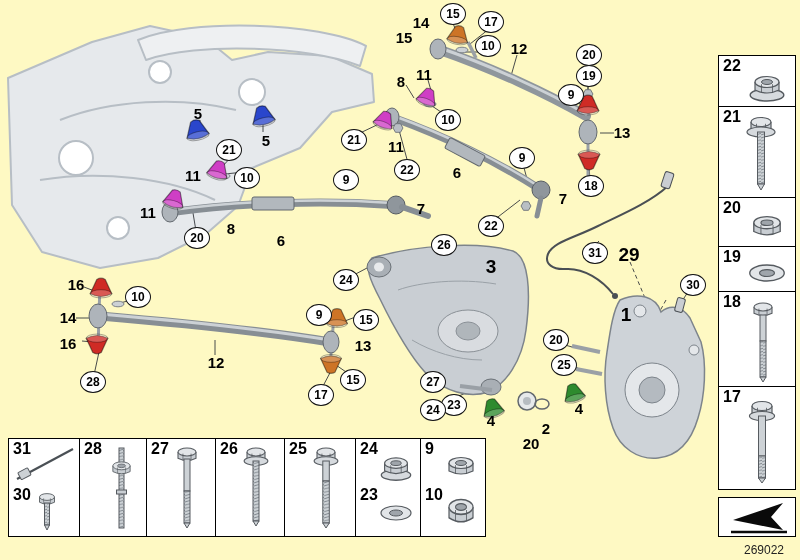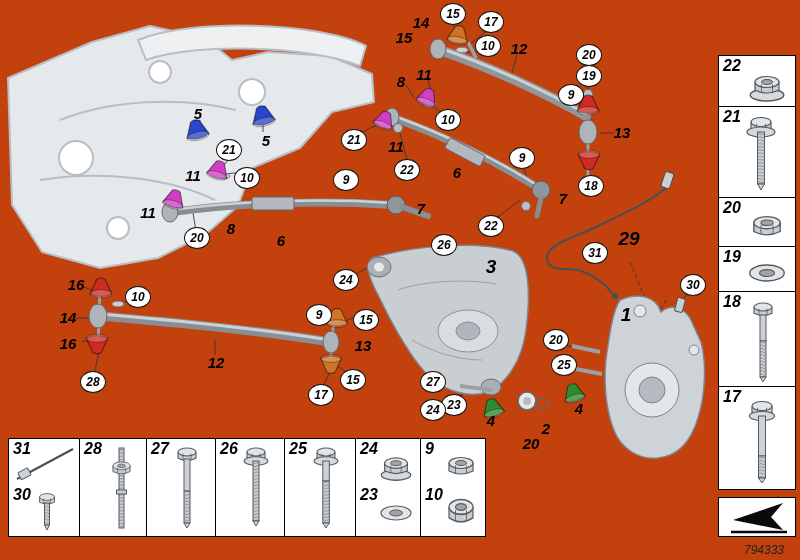--- a/index.html
+++ b/index.html
@@ -1,17 +1,17 @@
 <!DOCTYPE html>
 <html><head>
 <meta charset="utf-8">
 <style>
   html,body{margin:0;padding:0;background:#fff;}
-  .stage{position:relative;width:800px;height:560px;background:#c2410c;overflow:hidden;
-         font-family:"Liberation Sans",sans-serif;color:#000;font-style:italic;}
+  .stage{position:relative;width:800px;height:560px;background:#fef9c3;overflow:hidden;
+         font-family:"Liberation Sans",sans-serif;color:#000;}
   .art,#callout-layer{position:absolute;left:0;top:0;}
   #callout-layer{width:800px;height:560px;pointer-events:none;}
   .callout{position:absolute;transform:translate(-50%,-50%);font-weight:bold;white-space:nowrap;}
   .callout.plain{font-size:15px;}
   .callout.big{font-size:19px;}
   .callout.circled{width:24px;height:20px;border:1.4px solid #111;border-radius:50%;
                    background:#fff;font-size:12px;display:flex;align-items:center;justify-content:center;}
   .box{position:absolute;border:1.6px solid #000;background:#fff;box-sizing:border-box;}
   .plabel{position:absolute;top:1px;left:4px;font-weight:bold;font-size:16px;line-height:18px;}
   .plabel.lower{top:calc(50% - 2px);}
@@ -229,21 +229,21 @@
       <div class="callout circled" style="left: 556px; top: 340px;">20</div>
       <div class="callout circled" style="left: 564px; top: 365px;">25</div>
       <div class="callout circled" style="left: 433px; top: 382px;">27</div>
       <div class="callout circled" style="left: 454px; top: 405px;">23</div>
       <div class="callout circled" style="left: 433px; top: 410px;">24</div>
       <div class="callout plain" style="left: 491px; top: 420px;">4</div>
       <div class="callout plain" style="left: 546px; top: 428px;">2</div>
       <div class="callout plain" style="left: 531px; top: 443px;">20</div>
       <div class="callout plain" style="left: 579px; top: 408px;">4</div>
       <div class="callout circled" style="left: 595px; top: 253px;">31</div>
-      <div class="callout plain big" style="left: 629px; top: 239px;">29</div>
+      <div class="callout plain big" style="left: 629px; top: 255px;">29</div>
       <div class="callout circled" style="left: 693px; top: 285px;">30</div>
       <div class="callout plain big" style="left: 626px; top: 315px;">1</div>
     </div>
 
   <div class="box" style="left:718px;top:55px;width:78px;height:52px">
     <span class="plabel">22</span>
     <svg class="icon" style="left:16px;top:8px" width="56" height="42">
       <use href="#flange" transform="translate(32,31) scale(1.2)"></use>
         <use href="#nut3d" transform="translate(32,21)"></use>
     </svg>
@@ -359,14 +359,14 @@
     <span class="plabel">9</span>
     <span class="plabel lower">10</span>
     <svg class="icon" style="left:16px;top:6px" width="48" height="42">
       <use href="#nut3d" transform="translate(24,21)"></use>
     </svg>
     <svg class="icon" style="left:16px;top:52px" width="48" height="44">
       <use href="#nut3d" transform="translate(24,20) scale(1,1.35)"></use>
     </svg>
   </div>
 
-  <div class="diagram-number">794333</div>
+  <div class="diagram-number">269022</div>
 </div>
 
 </body></html>

